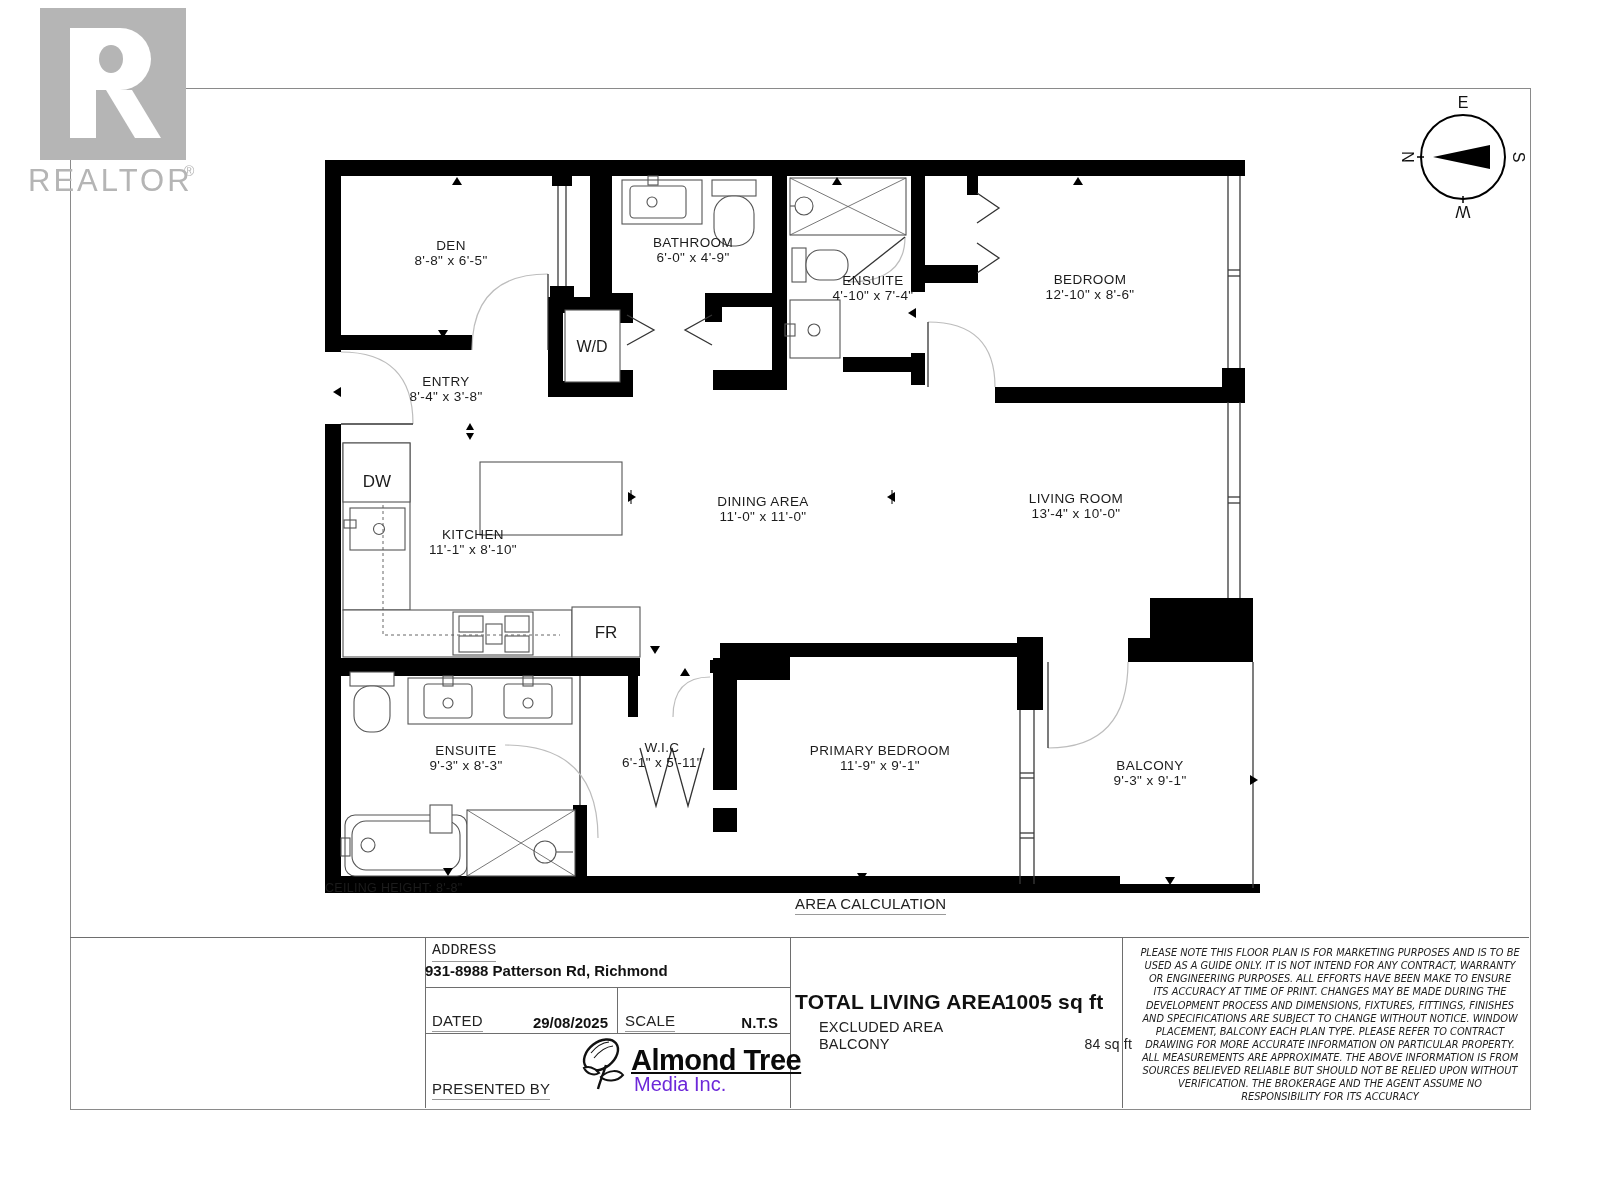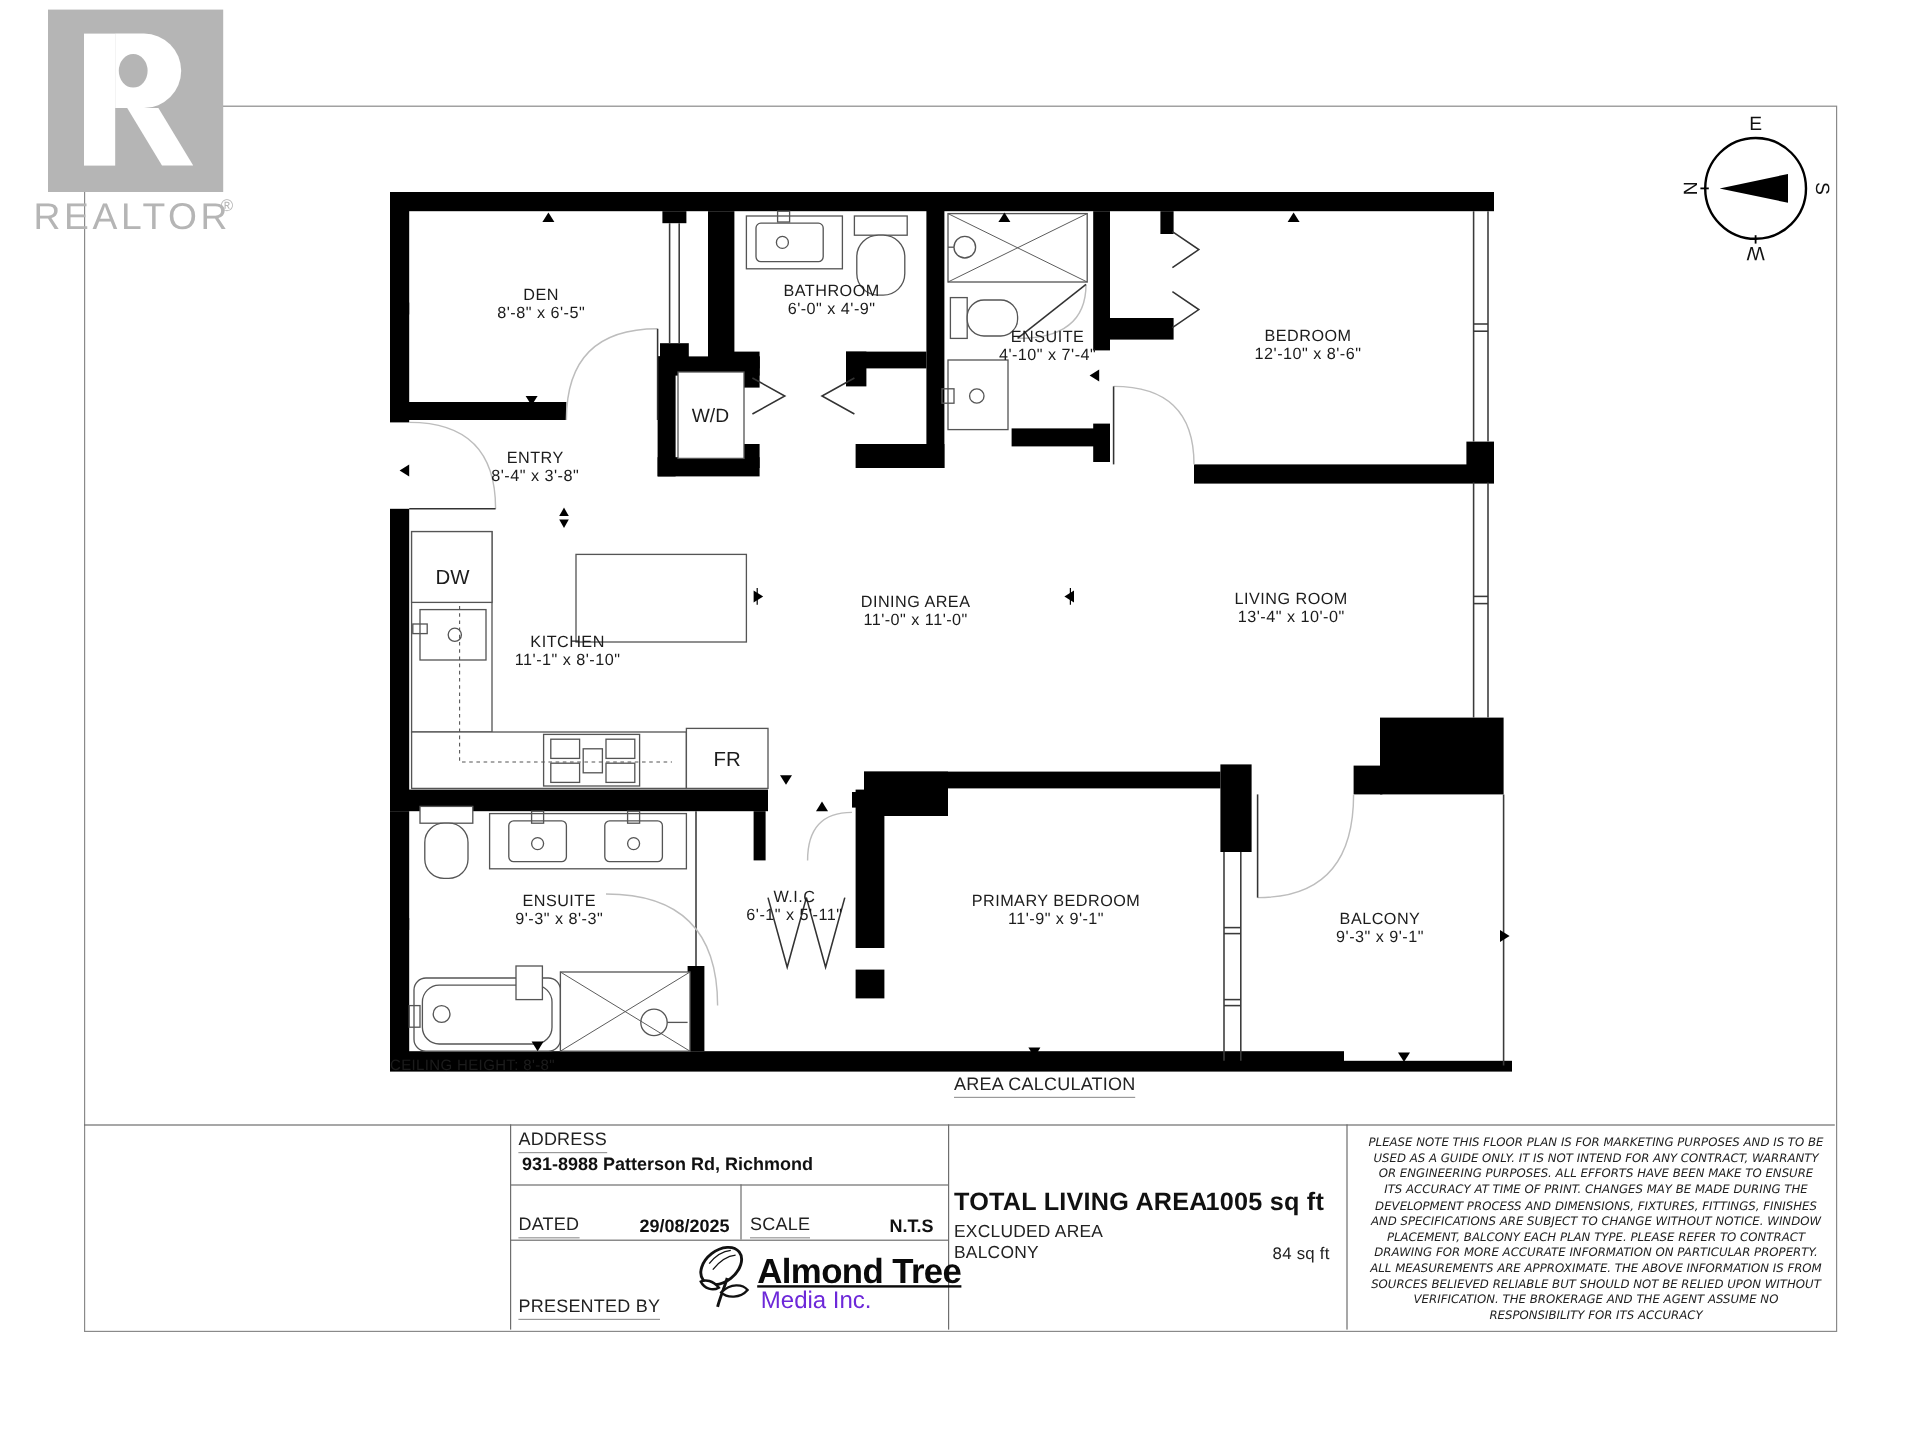--- a/index.html
+++ b/index.html
@@ -4,21 +4,21 @@
 <style>
   html,body{margin:0;padding:0;background:#fff;}
   .page{position:relative;width:1600px;height:1200px;background:#fff;overflow:hidden;
         font-family:"Liberation Sans",sans-serif;color:#111;}
   .frame{position:absolute;left:70px;top:88px;width:1459px;height:1020px;border:1px solid #8a8a8a;}
   .vline,.hline{position:absolute;background:#6e6e6e;}
   .cell{position:absolute;}
   .lbl{display:inline-block;font-size:15px;color:#222;border-bottom:1px solid #9a9a9a;padding-bottom:2px;letter-spacing:.2px;}
   .val-bold{font-size:15px;font-weight:bold;color:#111;}
   .area-bold{font-size:21px;font-weight:bold;color:#111;letter-spacing:.2px;}
-  .area-reg{font-size:14.5px;color:#222;letter-spacing:.2px;}
+  .area-reg{font-size:14.5px;color:#222;letter-spacing:.2px;margin-left:24px;}
   .disclaimer{font-family:"DejaVu Sans",sans-serif;font-size:9.8px;line-height:1.34;color:#222;text-align:center;font-style:italic;}
   svg text{font-family:"Liberation Sans",sans-serif;}
   .plan-label{font-size:13.5px;fill:#1c1c1c;letter-spacing:.4px;}
   .fix-label{fill:#1c1c1c;}
 </style>
 </head>
 <body>
 
 <div class="page">
 
@@ -268,24 +268,24 @@
 
   <div>
     <div class="hline" style="left:70px;top:937px;width:1459px;height:1px;"></div>
     <div class="vline" style="left:425px;top:937px;width:1px;height:171px;"></div>
     <div class="vline" style="left:790px;top:937px;width:1px;height:171px;"></div>
     <div class="vline" style="left:1122px;top:937px;width:1px;height:171px;"></div>
     <div class="hline" style="left:425px;top:987px;width:365px;height:1px;"></div>
     <div class="hline" style="left:425px;top:1033px;width:365px;height:1px;"></div>
     <div class="vline" style="left:617px;top:987px;width:1px;height:46px;"></div>
 
-    <div class="cell" style="left:432px;top:941px;">
+    <div class="cell" style="left:432px;top:941px;font-family:Liberation Mono, monospace;">
       <span class="lbl">ADDRESS</span>
     </div>
-    <div class="cell val-bold" style="left:435px;top:962px;text-align:right;">931-8988 Patterson Rd, Richmond</div>
+    <div class="cell val-bold" style="left:425px;top:962px;text-align:right;">931-8988 Patterson Rd, Richmond</div>
 
     <div class="cell" style="left:432px;top:1012px;">
       <span class="lbl">DATED</span>
     </div>
     <div class="cell val-bold" style="left:500px;top:1014px;width:108px;text-align:right;">29/08/2025</div>
     <div class="cell" style="left:625px;top:1012px;">
       <span class="lbl">SCALE</span>
     </div>
     <div class="cell val-bold" style="left:690px;top:1014px;width:88px;text-align:right;">N.T.S</div>
 

